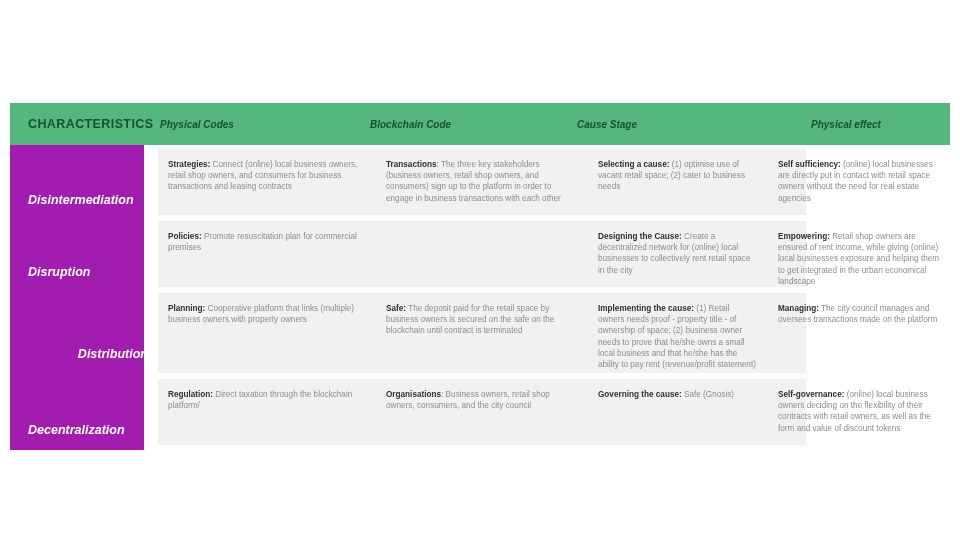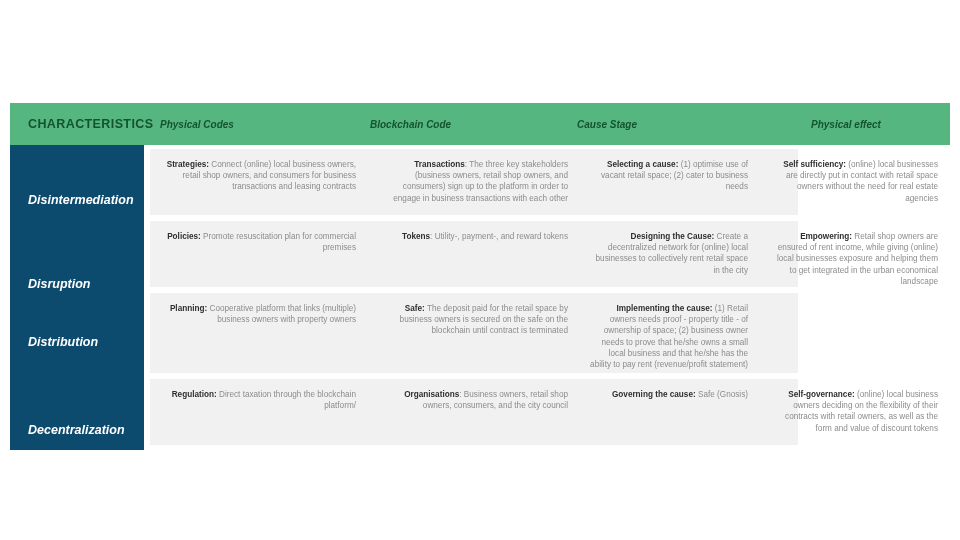--- a/index.html
+++ b/index.html
@@ -61,21 +61,21 @@
     font-size: 10px;
   }
 
   
   .row-label-col {
     position: absolute;
     left: 0;
     top: 42px;
     width: 134px;
     height: 305px;
-    background: #0c4a6e;
+    background: #a21caf;
   }
   .row-label {
     position: absolute;
     left: 18px;
     width: 120px;
     color: #ffffff;
     font-style: italic;
     font-weight: bold;
     font-size: 12.5px;
     line-height: 14px;
@@ -84,24 +84,23 @@
   
   .body-area {
     position: absolute;
     left: 140px;
     top: 42px;
     width: 800px;
     height: 305px;
   }
   .body-row {
     position: absolute;
-    left: 0;
+    left: 8px;
     width: 648px;
     background: #f1f1f1;
-    text-align: right;
   }
   .cell {
     position: absolute;
     top: 0;
     box-sizing: border-box;
     padding: 10px 12px 6px 10px;
     font-size: 8.2px;
     line-height: 11.2px;
     color: #8c8c8c;
   }
@@ -126,45 +125,45 @@
     <div class="header-row">
       <div class="header-cell first" style="left:18px; width:120px;">CHARACTERISTICS</div>
       <div class="header-cell col" style="left:150px; width:205px;">Physical Codes</div>
       <div class="header-cell col" style="left:360px; width:205px;">Blockchain Code</div>
       <div class="header-cell col" style="left:567px; width:180px;">Cause Stage</div>
       <div class="header-cell col" style="left:753px; width:180px;margin-left:48px;">Physical effect</div>
     </div>
 
     <div class="row-label-col">
       <div class="row-label" style="top:48px;">Disintermediation</div>
-      <div class="row-label" style="top:120px;margin-top:12px;">Disruption</div>
-      <div class="row-label" style="top:190px;">Distribution</div>
+      <div class="row-label" style="top:120px;">Disruption</div>
+      <div class="row-label" style="top:202px;text-align:right;">Distribution</div>
       <div class="row-label" style="top:278px;">Decentralization</div>
     </div>
 
     <div class="body-area">
 
       <div class="body-row" style="top:4px; height:66px;">
         <div class="cell c0" style="height:66px;"><b>Strategies:</b><span> Connect (online) local business owners, retail shop owners, and consumers for business transactions and leasing contracts</span></div>
         <div class="cell c1" style="height:66px;"><b>Transactions</b><span>: The three key stakeholders (business owners, retail shop owners, and consumers) sign up to the platform in order to engage in business transactions with each other</span></div>
         <div class="cell c2" style="height:66px;"><b>Selecting a cause:</b><span>  (1) optimise use of vacant retail space; (2) cater to business needs</span></div>
         <div class="cell c3" style="height:66px;"><b>Self sufficiency:</b><span> (online) local businesses are directly put in contact with retail space owners without the need for real estate agencies</span></div>
       </div>
 
       <div class="body-row" style="top:76px; height:66px;">
         <div class="cell c0" style="height:66px;"><b>Policies:</b><span> Promote resuscitation plan for commercial premises</span></div>
-        <div class="cell c1" style="height:66px;"><b>Tokens</b><span>: Utility-, payment-, and reward tokens</span></div>
         <div class="cell c2" style="height:66px;"><b>Designing the Cause:</b><span> Create a decentralized network for (online) local businesses to collectively rent retail space in the city</span></div>
         <div class="cell c3" style="height:66px;"><b>Empowering:</b><span> Retail shop owners are ensured of rent income, while giving (online) local businesses exposure and helping them to get integrated in the urban economical landscape</span></div>
       </div>
 
       <div class="body-row" style="top:148px; height:80px;">
         <div class="cell c0" style="height:80px;"><b>Planning:</b><span> Cooperative platform that links (multiple) business owners with property owners</span></div>
         <div class="cell c1" style="height:80px;"><b>Safe:</b><span> The deposit paid for the retail space by business owners is secured on the safe on the blockchain until contract is terminated</span></div>
         <div class="cell c2" style="height:80px;"><b>Implementing the cause:</b><span> (1) Retail owners needs proof - property title - of ownership of space; (2) business owner needs to prove that he/she  owns  a small local business and that he/she has the ability to pay rent (revenue/profit statement)</span></div>
+        <div class="cell c3" style="height:80px;"><b>Managing:</b><span> The city council manages and oversees transactions made on the platform</span></div>
       </div>
 
       <div class="body-row" style="top:234px; height:66px;">
         <div class="cell c0" style="height:66px;"><b>Regulation:</b><span> Direct taxation through the blockchain platform/</span></div>
         <div class="cell c1" style="height:66px;"><b>Organisations</b><span>: Business owners, retail shop owners, consumers, and the city council</span></div>
         <div class="cell c2" style="height:66px;"><b>Governing the cause:</b><span> Safe (Gnosis)</span></div>
         <div class="cell c3" style="height:66px;"><b>Self-governance:</b><span> (online) local  business owners deciding on the flexibility of their contracts with retail owners, as well as  the form and value of discount tokens</span></div>
       </div>
 
     </div>

